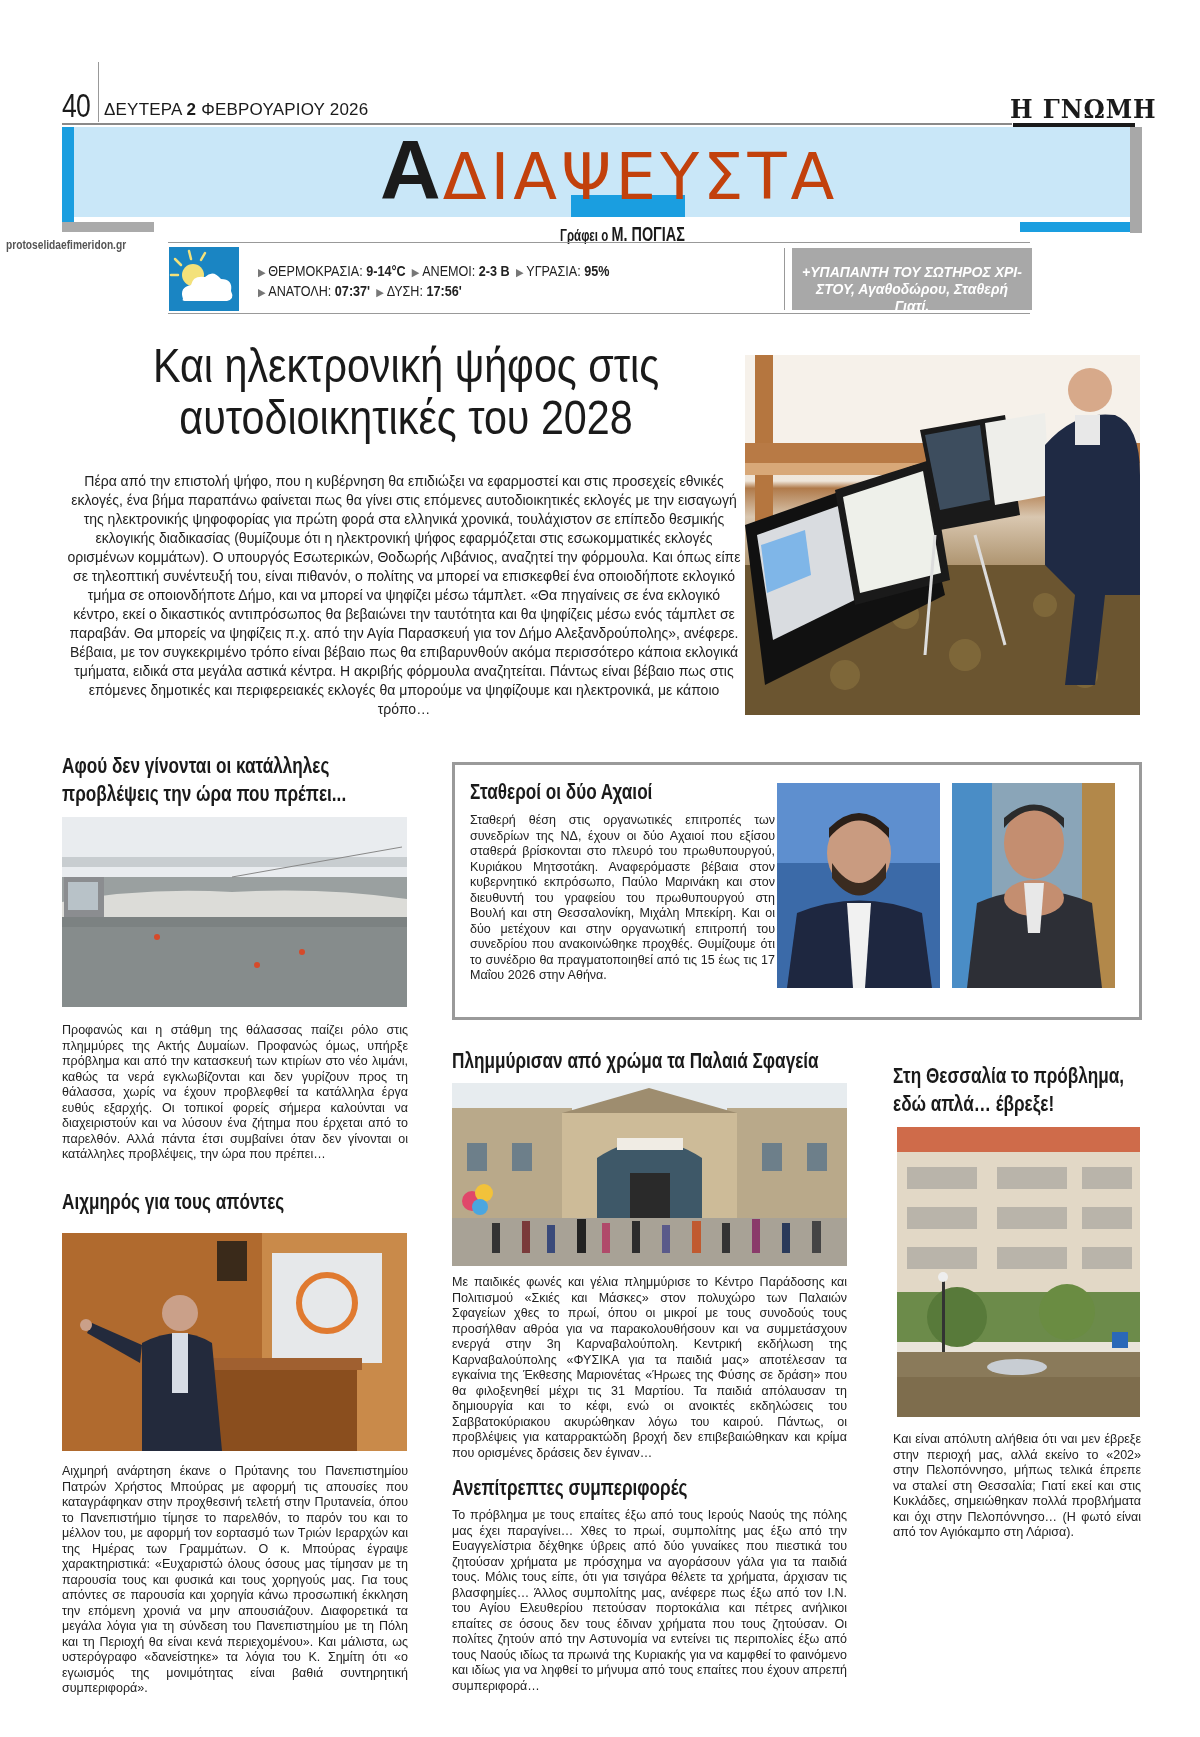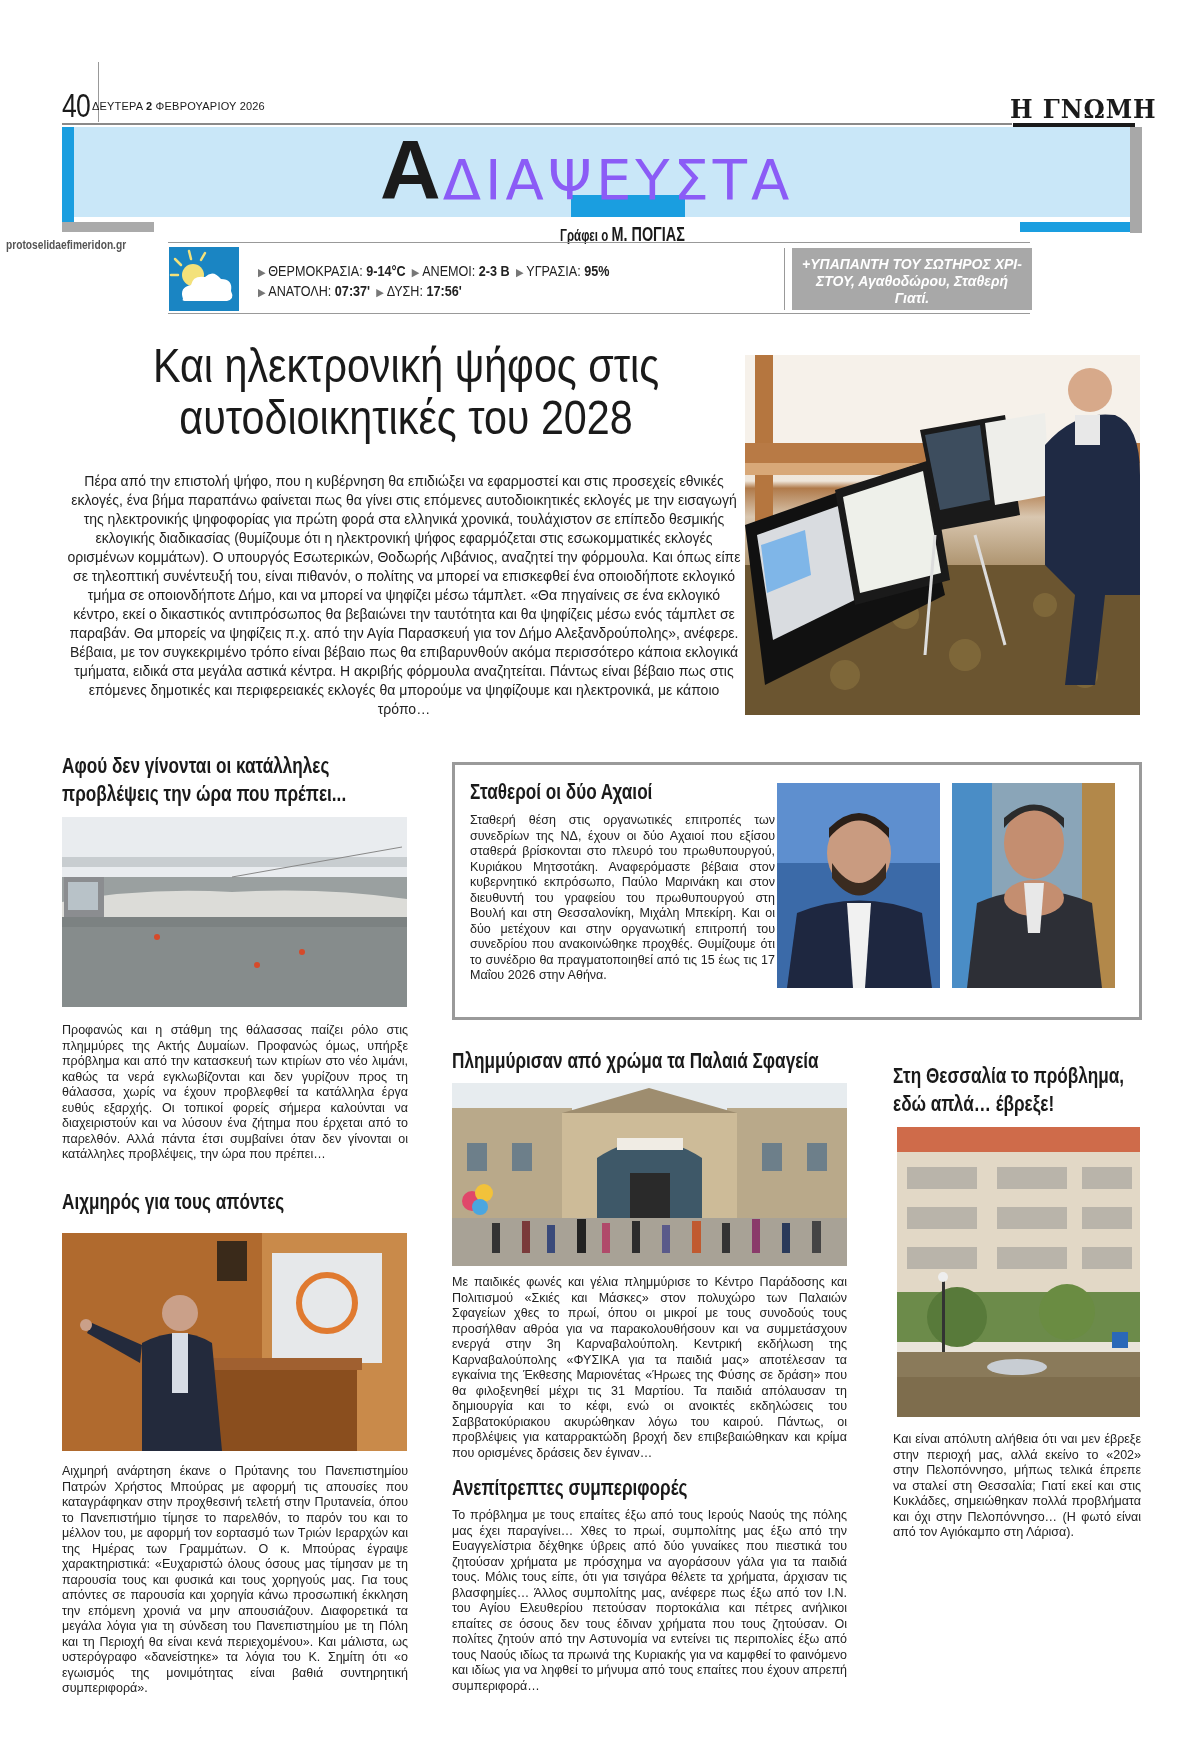--- a/index.html
+++ b/index.html
@@ -1,45 +1,45 @@
 <!DOCTYPE html>
 <html><head>
 <meta charset="utf-8">
 <style>
   *{box-sizing:border-box;margin:0;padding:0}
   body{width:1200px;height:1737px;background:#fff;position:relative;overflow:hidden;font-family:"Liberation Sans","DejaVu Sans",sans-serif;color:#1a1a1a}
   .abs{position:absolute}
   
   .page-num{left:62px;top:86px;font-size:34px;font-weight:400;transform:scaleX(.78);transform-origin:left;letter-spacing:-1px}
   .header-vline{left:98px;top:62px;width:1px;height:60px;background:#999}
-  .date{left:92px;top:100px;font-size:11px;letter-spacing:.2px}
+  .date{left:104px;top:100px;font-size:17px;letter-spacing:.2px}
   .date b{font-weight:700}
   .brand{left:1010px;top:94px;font-family:"DejaVu Serif",serif;font-weight:700;font-size:26px;letter-spacing:1px;transform:scaleX(.92);transform-origin:left}
   .url{left:1013px;top:123px;width:122px;height:17px;background:#1a1a1a;color:#fff;font-size:13px;font-weight:700;text-align:center;line-height:17px}
   .top-rule{left:62px;top:123px;width:950px;height:2px;background:#8a8a8a}
   .banner{left:72px;top:127px;width:1063px;height:90px;background:#c9e7f8}
   .banner-left-bar{left:62px;top:127px;width:12px;height:96px;background:#1a9ee0}
   .banner-gray-bottom{left:62px;top:222px;width:92px;height:10px;background:#aaa}
   .banner-right-bar{left:1130px;top:127px;width:12px;height:106px;background:#a8a8a8}
   .banner-right-blue{left:1020px;top:222px;width:110px;height:10px;background:#1a9ee0}
   .banner-mid-blue{left:571px;top:195px;width:114px;height:22px;background:#1a9ee0}
   .title{left:380px;top:122px;font-size:84px;line-height:96px;letter-spacing:2px;white-space:nowrap}
   .title .t-a{font-weight:700;color:#1b1b1b}
-  .title .t-rest{font-weight:400;color:#8b5cf6;font-family:"DejaVu Sans",sans-serif;font-size:56px;letter-spacing:4px}
+  .title .t-rest{font-weight:400;color:#c2410c;font-family:"DejaVu Sans",sans-serif;font-size:64px;letter-spacing:4px}
   .byline{left:560px;top:223px;font-size:16px;font-weight:700;transform:scaleX(.72);transform-origin:left;white-space:nowrap}
   .byline .by-name{font-size:20px}
   .watermark{left:6px;top:238px;font-size:12px;font-weight:700;color:#555;transform:scaleX(.85);transform-origin:left;white-space:nowrap}
   .weather-rule-top{left:168px;top:242px;width:862px;height:1px;background:#999}
   .weather-rule-bottom{left:168px;top:313px;width:862px;height:1px;background:#999}
   .weather-vline{left:784px;top:248px;width:1px;height:62px;background:#999}
   .weather-icon{left:169px;top:247px;width:70px;height:64px;background:#1a85c3;overflow:hidden}
   .weather-line{left:258px;font-size:14px;white-space:nowrap;color:#222;transform:scaleX(.9);transform-origin:left}
   .weather-line b{font-weight:700}
   .weather-line .arr{color:#777;font-size:11px;margin-right:3px}
-  .saints{left:792px;top:248px;width:240px;height:62px;background:#a8a8a8;color:#fff;font-style:italic;font-weight:700;font-size:14px;text-align:center;line-height:17px;padding-top:8px}
+  .saints{left:792px;top:248px;width:240px;height:62px;background:#a8a8a8;color:#fff;font-style:italic;font-weight:700;font-size:14px;text-align:center;line-height:17px;padding-top:16px}
   
   .main-headline{left:66px;top:340px;width:680px;text-align:center;font-size:48px;line-height:52px;font-weight:400;color:#1a1a1a;transform:scaleX(.86);transform-origin:center}
   .main-body{left:66px;top:472px;width:676px;font-size:14px;line-height:19px;text-align:center;color:#222}
   .main-photo{left:745px;top:355px;width:395px;height:360px;background:linear-gradient(180deg,#f4efe9 0%,#efe6da 35%,#b07a4a 37%,#d9c7b0 45%,#8a6a3a 70%,#5e4623 100%);overflow:hidden}
   
   .sec-head{font-size:22px;line-height:28px;font-weight:700;color:#1a1a1a;transform:scaleX(.78);transform-origin:left;white-space:nowrap}
   .body{font-size:12.5px;line-height:15.5px;color:#222;text-align:justify}
   .photo{overflow:hidden}
   .box{left:452px;top:762px;width:690px;height:258px;border:3px solid #9a9a9a}
 </style>

